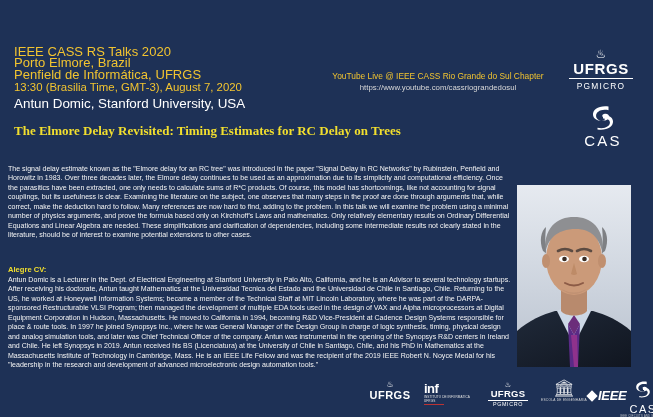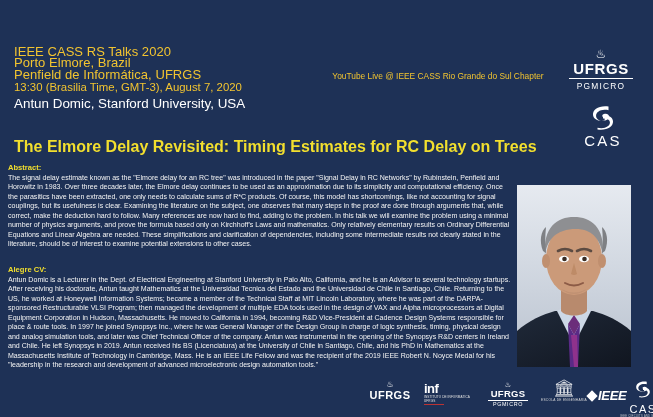--- a/index.html
+++ b/index.html
@@ -42,25 +42,26 @@
     white-space: nowrap;
   }
   .speaker {
     color: #ffffff;
     font-size: 13.4px;
     line-height: 18px;
     white-space: nowrap;
   }
   .talk-title {
     color: #f2df2e;
-    font-size: 16px;
+    font-size: 13px;
     font-weight: bold;
     line-height: 15px;
-    margin-top: 26px;
-    white-space: nowrap;
+    margin-top: 10px;
+    white-space: nowrap;
+    font-family: Liberation Serif, serif;
   }
 
   .hdr-right {
     position: absolute;
     left: 318px;
     top: 52px;
     width: 240px;
     text-align: center;
     margin-top: 18px;
   }
@@ -206,20 +207,21 @@
     <div class="evt-line">IEEE CASS RS Talks 2020</div>
     <div class="evt-line">Porto Elmore, Brazil</div>
     <div class="evt-line">Penfield de Informática, UFRGS</div>
     <div class="talk-time">13:30 (Brasilia Time, GMT-3),  August 7, 2020</div>
     <div class="speaker">Antun Domic, Stanford University, USA</div>
     <div class="talk-title">The Elmore Delay Revisited: Timing Estimates for RC Delay on Trees</div>
   </div>
 
   <div class="hdr-right">
     <div class="yt-line1">YouTube Live @ IEEE CASS Rio Grande do Sul Chapter</div>
+    <div class="yt-line2">https://www.youtube.com/cassriograndedosul</div>
   </div>
 
   <div class="ufrgs-top">
     <div class="ufrgs-mark">♨</div>
     <div class="ufrgs-word">UFRGS</div>
     <div class="ufrgs-rule"></div>
     <div class="ufrgs-sub">PGMICRO</div>
   </div>
 
   <div class="cas-top">
@@ -227,21 +229,20 @@
       <path d="M18.5 2.5 C9 1.2 2.5 5.5 3 11 C3.4 15.2 8 17.2 13 16.8 C16.3 16.5 18.6 15.2 19 13.2
                C19.4 11.1 17.6 9.6 15 9.8 C13.3 9.95 12.2 10.8 12.3 11.9 C12.4 12.9 13.5 13.4 14.6 13.1
                L14.6 16.3 C10.2 17.5 6.4 15.6 6.1 12.2 C5.8 8.6 9.4 5.9 14.6 5.8 C16 5.78 17.4 5.95 18.5 6.25 Z" fill="#ffffff"></path>
       <path d="M7.5 25.5 C17 26.8 23.5 22.5 23 17 C22.6 12.8 18 10.8 13 11.2 L13 14.6
                C16.8 14.3 19.6 15.6 19.9 18 C20.3 21.4 16.6 24.1 11.4 24.2 C10 24.22 8.6 24.05 7.5 23.75 Z" fill="#ffffff"></path>
     </svg>
     <div class="cas-word">CAS</div>
   </div>
 
   <div class="body-col abstract-block">
-    <div class="sec-heading">Abstract:</div>
     <div class="para">The signal delay estimate known as the "Elmore delay for an RC tree" was introduced in the paper "Signal Delay in RC Networks" by Rubinstein, Penfield and Horowitz in 1983. Over three decades later, the Elmore delay continues to be used  as an approximation due to its simplicity and computational efficiency. Once the parasitics have been extracted, one only needs to calculate sums of R*C products. Of course, this model has shortcomings, like not accounting for signal couplings, but its usefulness is clear.  Examining the literature on the subject, one observes that many steps in the proof are done through arguments that, while correct, make the deduction hard to follow. Many references are now hard to find, adding to the problem. In this talk we will examine the problem using a minimal number of physics arguments, and prove the formula based only on Kirchhoff's Laws and mathematics. Only relatively elementary results on Ordinary Differential Equations and Linear Algebra  are needed. These simplifications and clarification of dependencies, including some intermediate results not clearly stated in the literature, should be of interest to examine potential extensions to other cases.</div>
   </div>
 
   <div class="body-col cv-block">
     <div class="sec-heading">Alegre CV:</div>
     <div class="para">Antun Domic is a Lecturer in the Dept. of Electrical Engineering at Stanford University in Palo Alto, California, and he is an Advisor to several technology startups. After receiving his doctorate, Antun taught Mathematics at the Universidad Tecnica del Estado and the Universidad de Chile in Santiago, Chile.  Returning to the US, he worked at Honeywell Information Systems; became a member of the Technical Staff at MIT Lincoln Laboratory, where he was part of the DARPA-sponsored Restructurable VLSI Program; then managed the development of multiple EDA tools used in the design of VAX and Alpha microprocessors at Digital Equipment Corporation in Hudson, Massachusetts. He moved to California in 1994, becoming R&amp;D Vice-President at Cadence Design Systems responsible for place &amp; route tools. In 1997 he joined Synopsys Inc., where he was General Manager of the Design Group in charge of logic synthesis, timing, physical design and analog simulation tools, and later was Chief Technical Officer of the company. Antun was instrumental in the opening of the Synopsys R&amp;D centers in Ireland and Chile. He left Synopsys in 2019. Antun received his BS (Licenciatura) at the University of Chile in Santiago, Chile, and his PhD in Mathematics at the Massachusetts Institute of Technology in Cambridge, Mass. He is an IEEE Life Fellow and was the recipient of the 2019 IEEE Robert N. Noyce Medal for his "leadership in the research and development of advanced microelectronic design automation tools."</div>
   </div>
 
   <div class="photo">
     <svg width="114" height="182" viewBox="0 0 114 182">

